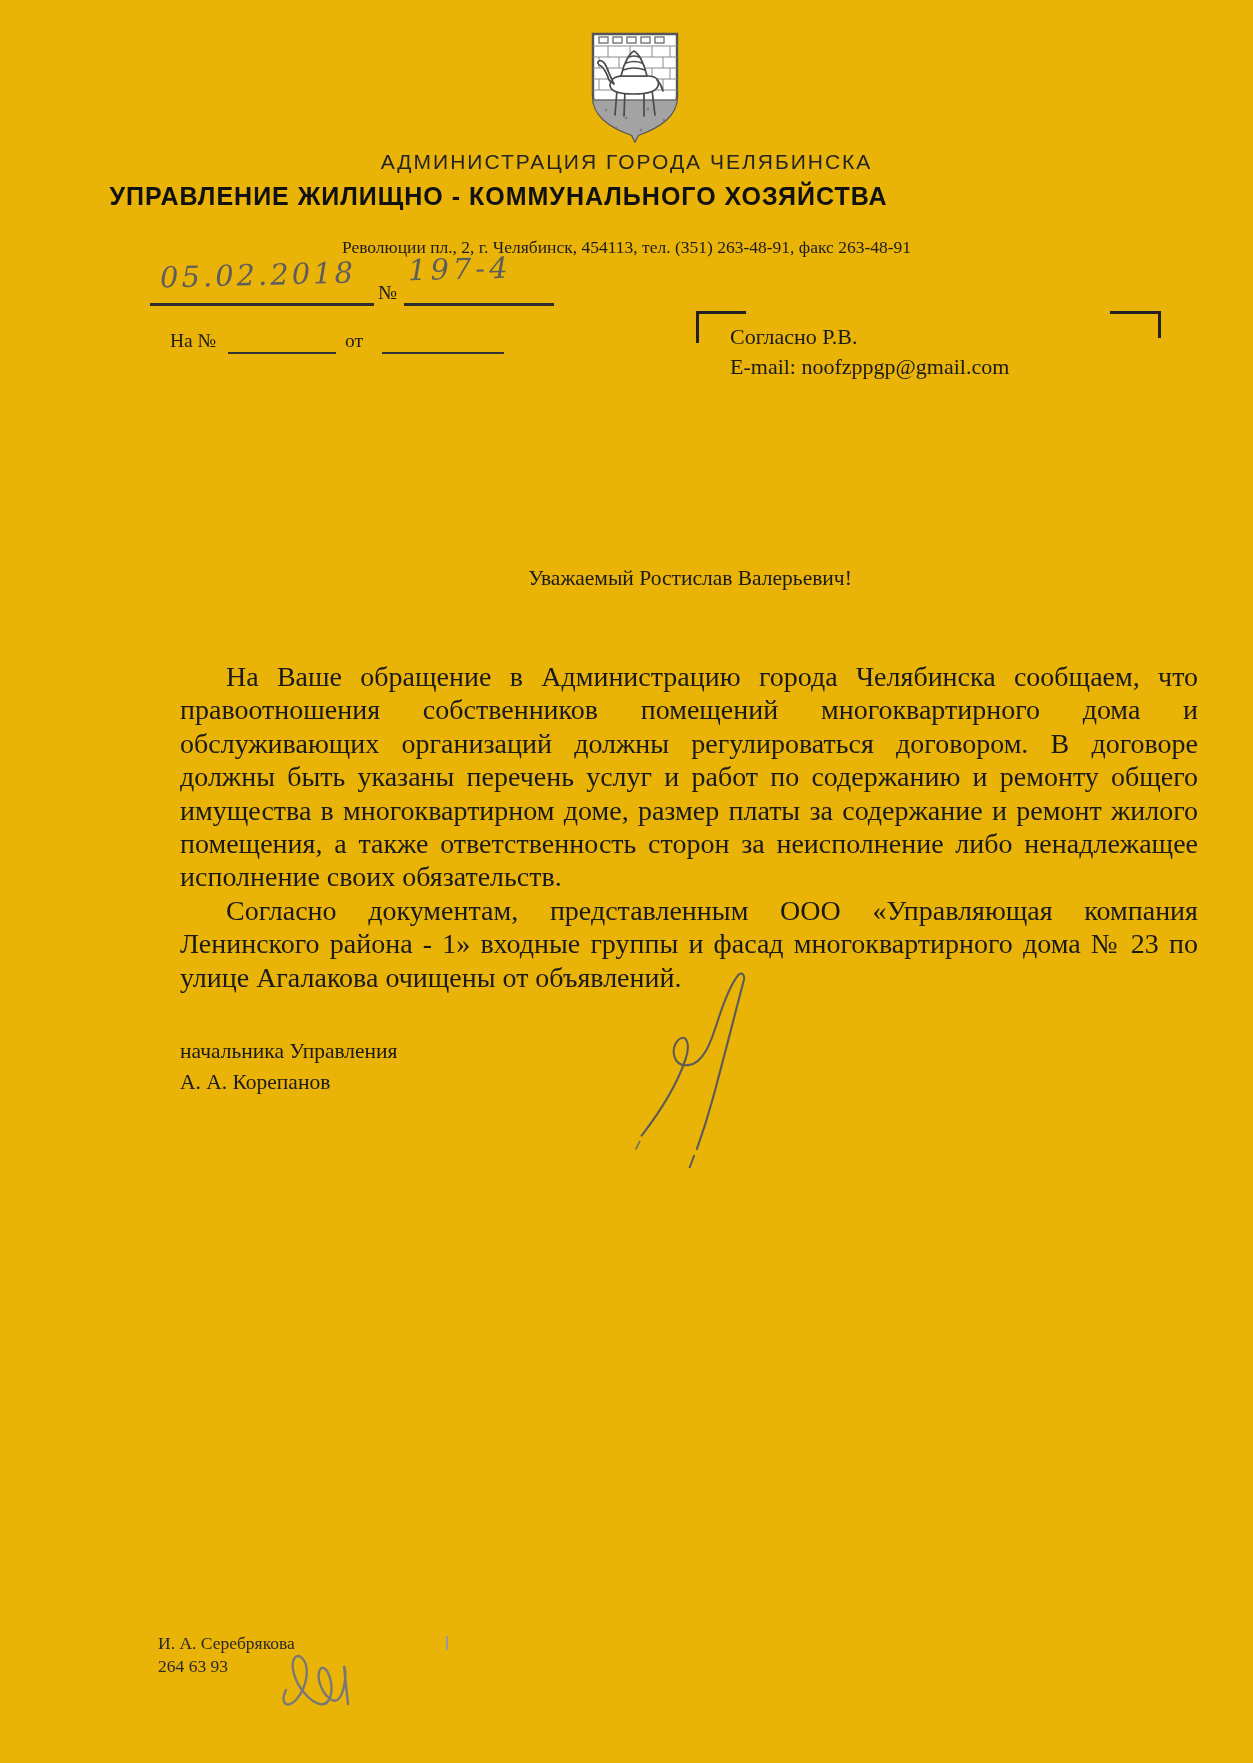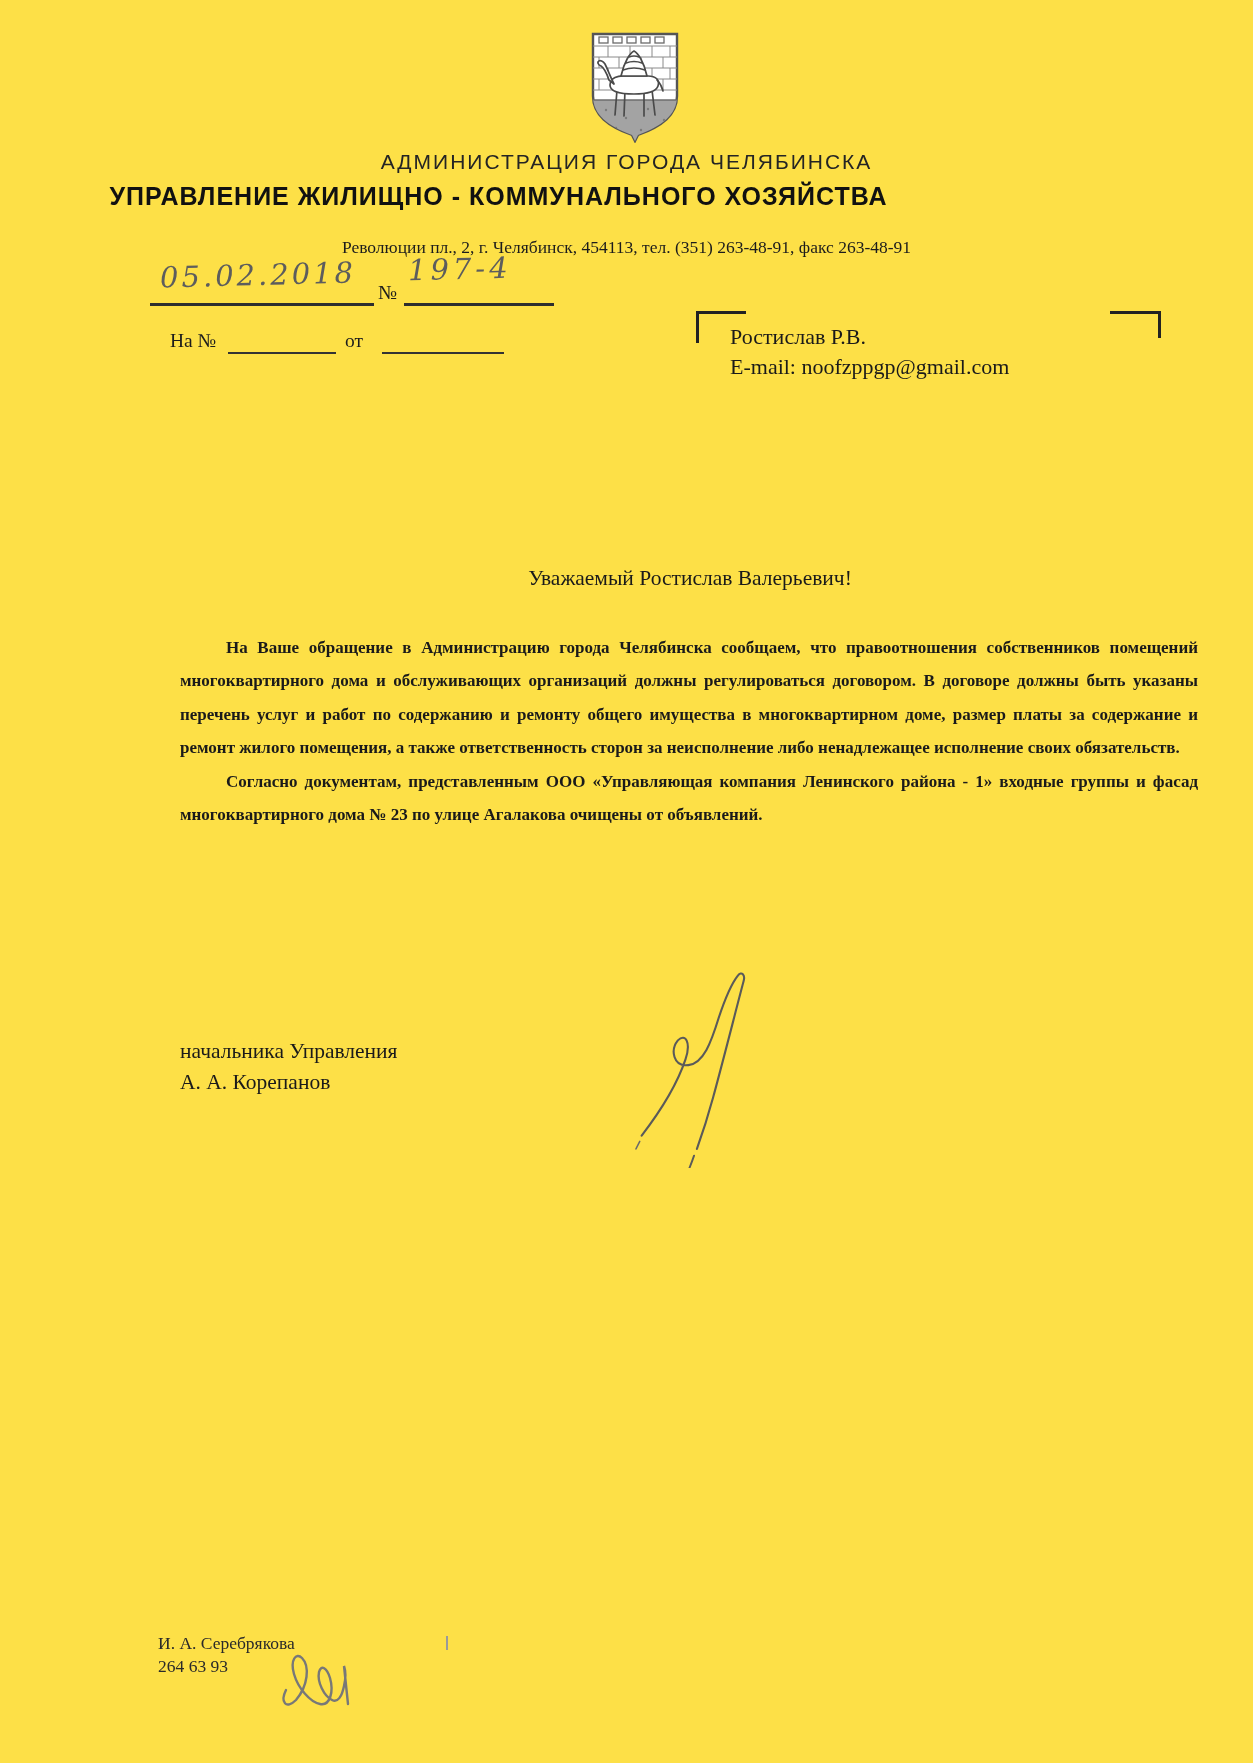--- a/index.html
+++ b/index.html
@@ -1,20 +1,20 @@
 <!DOCTYPE html>
 <html><head>
 <meta charset="utf-8">
 <style>
   html,body { margin:0; padding:0; background:#e8e8e8; }
   .page {
     position:relative;
     width:1253px; height:1763px;
     margin:0 auto;
-    background:#fde047;
+    background:#eab308;
     font-family:"Liberation Serif", serif;
     color:#1a1a1a;
     overflow:hidden;
   }
   .abs { position:absolute; }
 
   
   .emblem { left:586px; top:30px; width:98px; height:113px; }
   .admin-line {
     left:0; top:150px; width:1253px;
@@ -62,24 +62,23 @@
                   border-top:3px solid #222; border-right:3px solid #222; }
   .recipient-name  { left:730px; top:324px; font-size:22px; }
   .recipient-email { left:730px; top:354px; font-size:22px;text-align:right; }
 
   
   .salutation {
     left:180px; top:566px; width:1020px;
     text-align:center; font-size:21.5px;
   }
   .body-text {
-    left:180px; top:631px; width:1018px;
-    font-size:17px; line-height:33.4px;
+    left:180px; top:660px; width:1018px;
+    font-size:28px; line-height:33.4px;
     text-align:justify;
-    font-weight:bold;
   }
   .body-text p { margin:0; text-indent:46px; }
 
   
   .sig-position {
     left:180px; top:1035px; width:560px;
     font-size:21.5px; line-height:33px;
   }
   .sig-name {
     left:180px; top:1070px; width:1018px;
@@ -178,21 +177,21 @@
   <div class="abs ref-line ref-line-1"></div>
   <div class="abs ref-line ref-line-2"></div>
 
   <div class="abs reply-row">На №</div>
   <div class="blank blank-1"></div>
   <div class="abs reply-ot">от</div>
   <div class="blank blank-2"></div>
 
   <div class="abs corner-left"></div>
   <div class="abs corner-right"></div>
-  <div class="abs recipient-name">Ростислав Р.В.</div>
+  <div class="abs recipient-name">Согласно Р.В.</div>
   <div class="abs recipient-email">E-mail: noofzppgp@gmail.com</div>
 
   <div class="abs salutation">Уважаемый Ростислав Валерьевич!</div>
 
   <div class="abs body-text">
     <p>На Ваше обращение в Администрацию города Челябинска сообщаем, что правоотношения собственников помещений многоквартирного дома и обслуживающих организаций должны регулироваться договором. В договоре должны быть указаны перечень услуг и работ по содержанию и ремонту общего имущества в многоквартирном доме, размер платы за содержание и ремонт жилого помещения, а также ответственность сторон за неисполнение либо ненадлежащее исполнение своих обязательств.</p>
     <p>Согласно документам, представленным ООО «Управляющая компания Ленинского района - 1» входные группы и фасад многоквартирного дома № 23 по улице Агалакова очищены от объявлений.</p>
   </div>
 
   <div class="abs sig-position">

